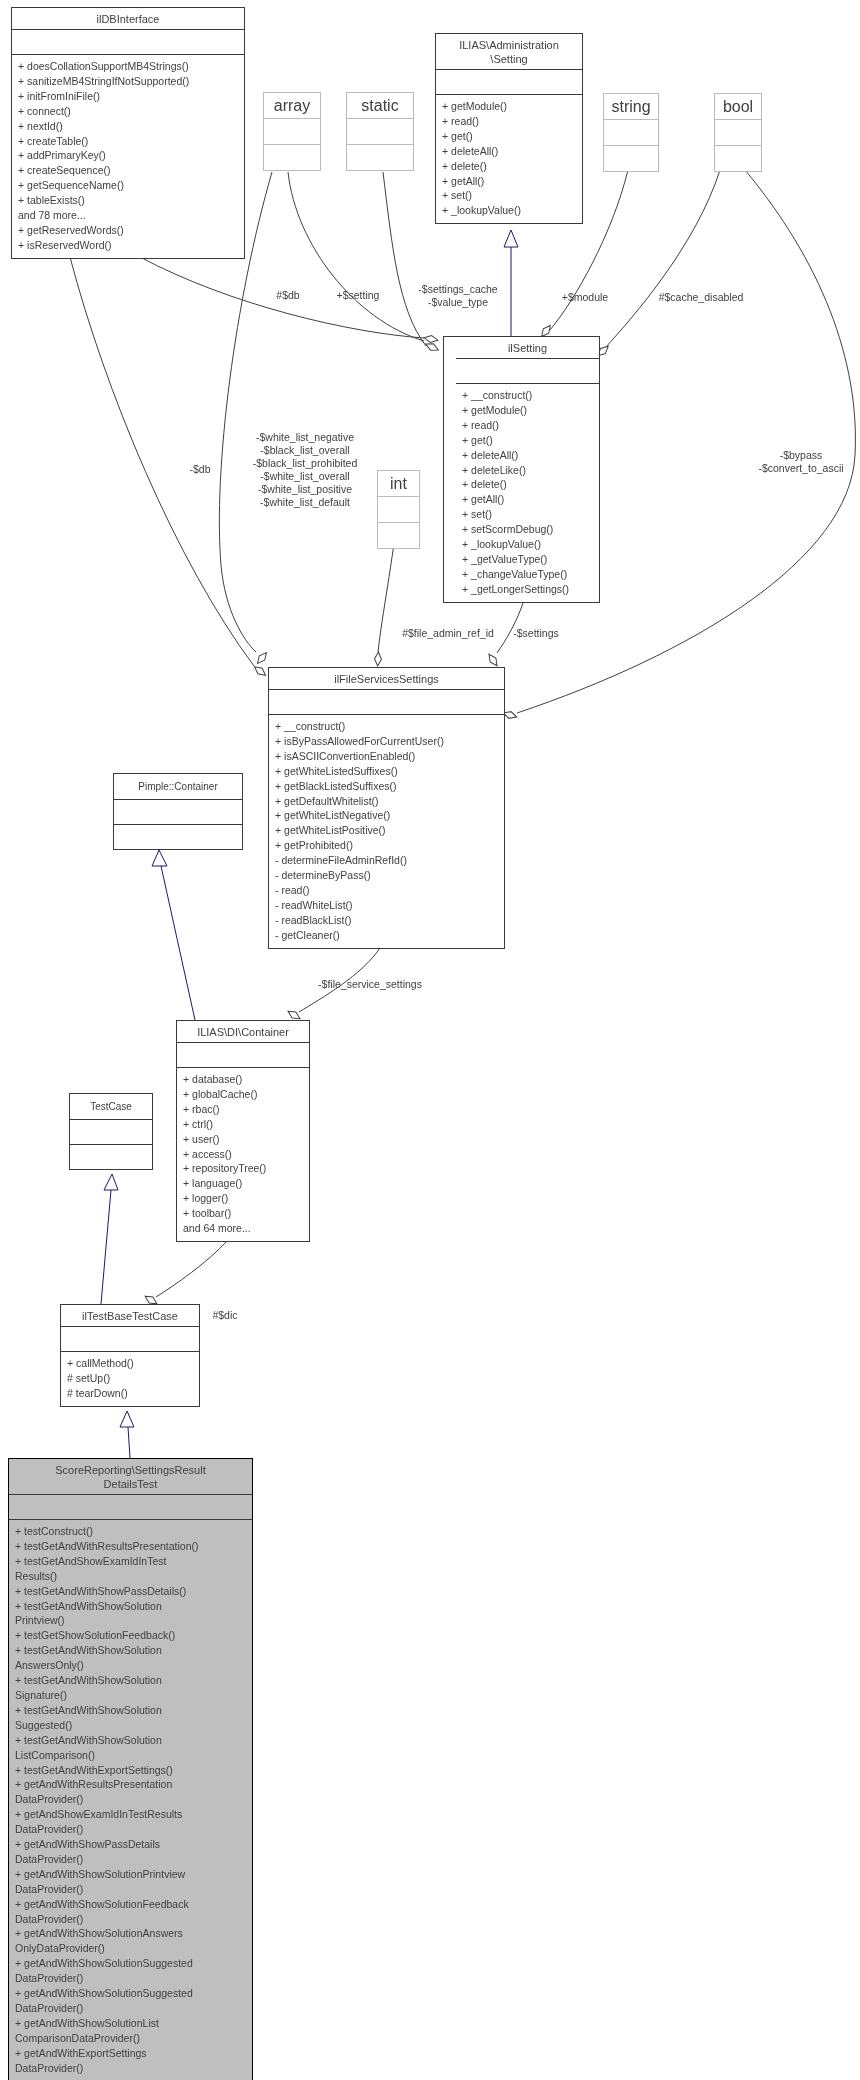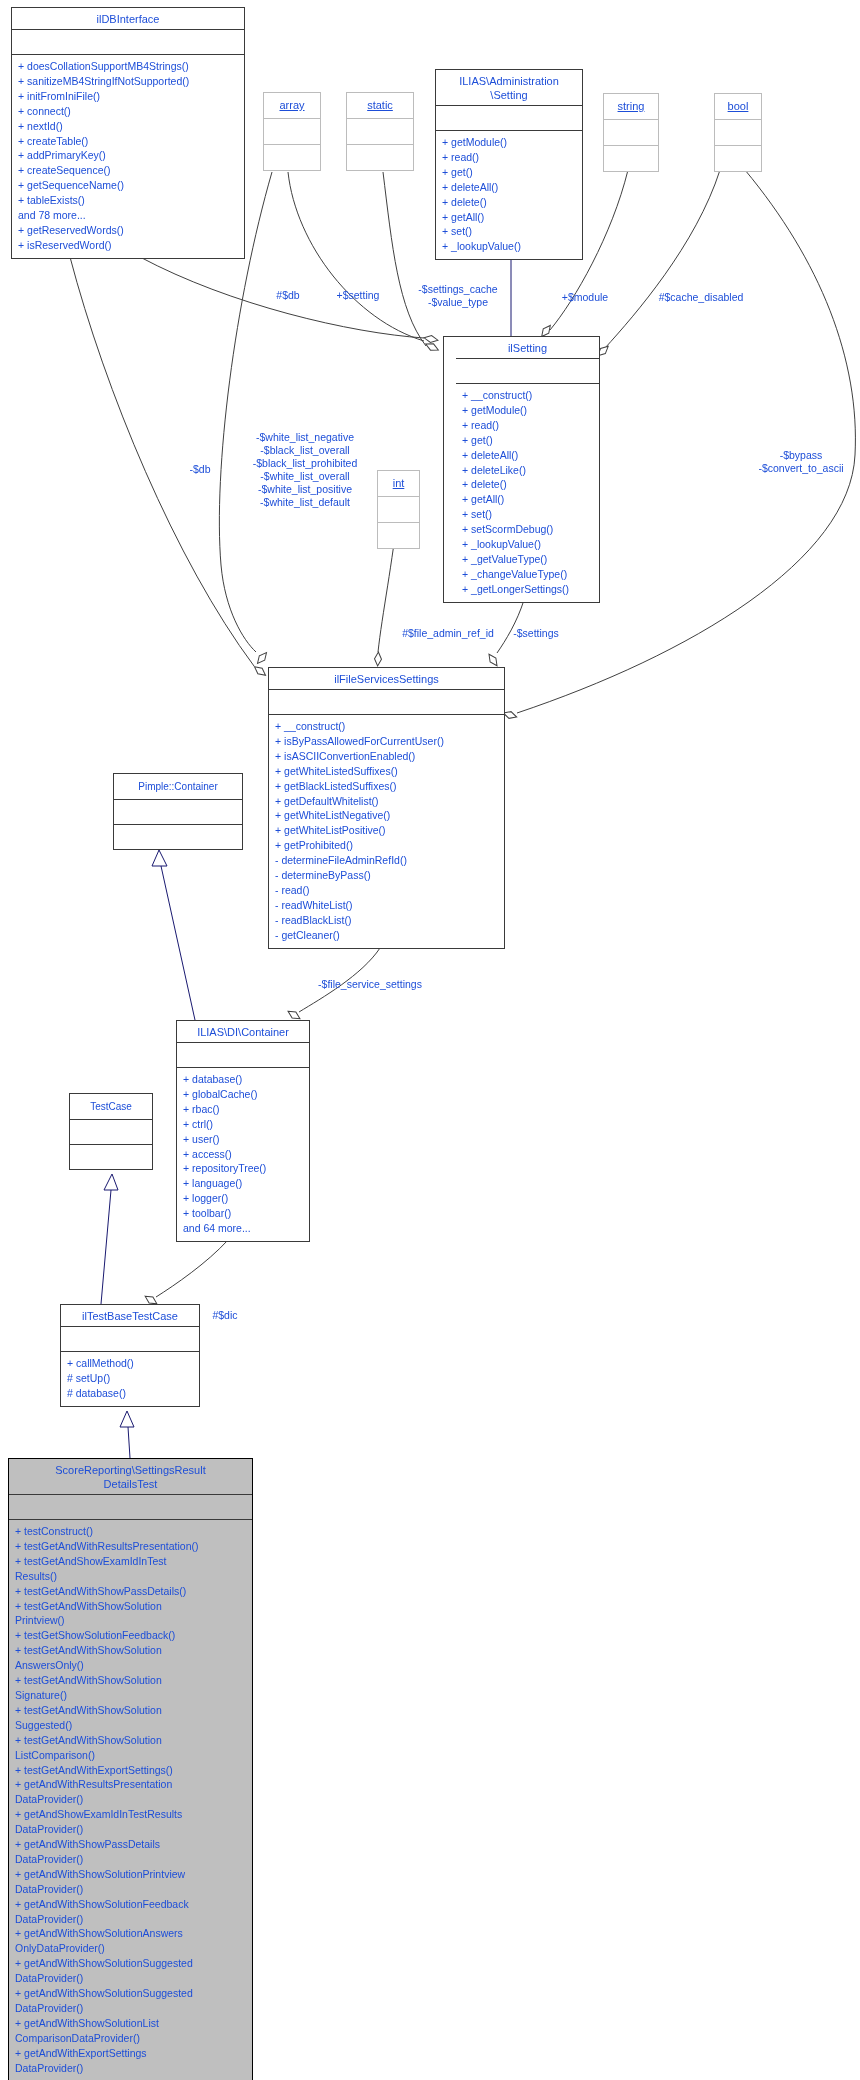--- a/index.html
+++ b/index.html
@@ -1,18 +1,18 @@
 <!DOCTYPE html>
 <html><head>
 <meta charset="utf-8">
 <style>
   html,body { margin:0; padding:0; background:#ffffff; }
   #canvas {
     position:relative; width:860px; height:2080px;
-    font-family:"Liberation Sans", sans-serif; color:#1d4ed8;
+    font-family:"Liberation Sans", sans-serif; color:#404040;
     overflow:hidden; background:#fff;
   }
   #edges { position:absolute; left:0; top:0; }
 
   
   .uml-box {
     position:absolute; background:#fff; border:1px solid #3a3a3a;
     box-sizing:border-box; font-size:10.5px;
   }
   .uml-box.main { background:#bfbfbf; border-color:#000; }
@@ -20,42 +20,42 @@
     text-align:center; padding:4px 3px 3px; white-space:pre-line;
     font-size:11px; line-height:14px; border-bottom:1px solid #3a3a3a;
   }
   .uml-attrs { height:24px; border-bottom:1px solid #3a3a3a; }
   .uml-methods { padding:4px 4px 5px 6px; line-height:14.9px; white-space:pre-line; }
   .uml-methods .mline { word-break:break-all; white-space:pre-line; }
 
   
   .type-box {
     position:absolute; background:#fff; border:1px solid #bcbcbc;
-    box-sizing:border-box; font-size:11px;text-decoration:underline;
+    box-sizing:border-box; font-size:16px;
   }
   .type-title { height:25px; line-height:25px; text-align:center; border-bottom:1px solid #bcbcbc; }
   .type-cell { height:25px; }
   .type-cell.mid { border-bottom:1px solid #bcbcbc; }
 
   
   .plain-title { height:25px; line-height:25px; text-align:center; border-bottom:1px solid #3a3a3a; font-size:10px;}
   .plain-cell { height:24px; }
   .plain-cell.mid { border-bottom:1px solid #3a3a3a; }
 
   
   .elabel {
     position:absolute; transform:translate(-50%,-50%);
     font-size:10.5px; line-height:13px; text-align:center; white-space:pre-line;
   }
 
   
   #box-ildb      { left:11px;  top:7px;    width:234px; }
   #tb-array      { left:263px; top:92px;   width:58px; }
   #tb-static     { left:346px; top:92px;   width:68px; }
-  #box-admin     { left:435px; top:33px;   width:148px;margin-top:36px; }
+  #box-admin     { left:435px; top:33px;   width:148px; }
   #tb-string     { left:603px; top:93px;   width:56px; }
   #tb-bool       { left:714px; top:93px;   width:48px; }
   #box-ilsetting { left:443px; top:336px;  width:157px;padding-left:12px; }
   #tb-int        { left:377px; top:430px;  width:43px;margin-top:40px; }
   #box-fss       { left:268px; top:667px;  width:237px; }
   #box-pimple    { left:113px; top:773px;  width:130px; }
   #box-dic       { left:176px; top:1020px; width:134px; }
   #box-testcase  { left:69px;  top:1093px; width:84px; }
   #box-iltb      { left:60px;  top:1304px; width:140px; }
   #box-main      { left:8px;   top:1458px; width:245px; }
@@ -192,21 +192,21 @@
 
   <div class="uml-box" id="box-testcase">
     <div class="plain-title">TestCase</div>
     <div class="plain-cell mid"></div>
     <div class="plain-cell"></div>
   </div>
 
   <div class="uml-box" id="box-iltb">
     <div class="uml-title">ilTestBaseTestCase</div>
     <div class="uml-attrs"></div>
-    <div class="uml-methods"><div class="mline">+ callMethod()</div><div class="mline"># setUp()</div><div class="mline"># database()</div></div>
+    <div class="uml-methods"><div class="mline">+ callMethod()</div><div class="mline"># setUp()</div><div class="mline"># tearDown()</div></div>
   </div>
 
   <div class="uml-box main" id="box-main">
     <div class="uml-title">ScoreReporting\SettingsResult
 DetailsTest</div>
     <div class="uml-attrs"></div>
     <div class="uml-methods"><div class="mline">+ testConstruct()</div><div class="mline">+ testGetAndWithResultsPresentation()</div><div class="mline">+ testGetAndShowExamIdInTest
 Results()</div><div class="mline">+ testGetAndWithShowPassDetails()</div><div class="mline">+ testGetAndWithShowSolution
 Printview()</div><div class="mline">+ testGetShowSolutionFeedback()</div><div class="mline">+ testGetAndWithShowSolution
 AnswersOnly()</div><div class="mline">+ testGetAndWithShowSolution

